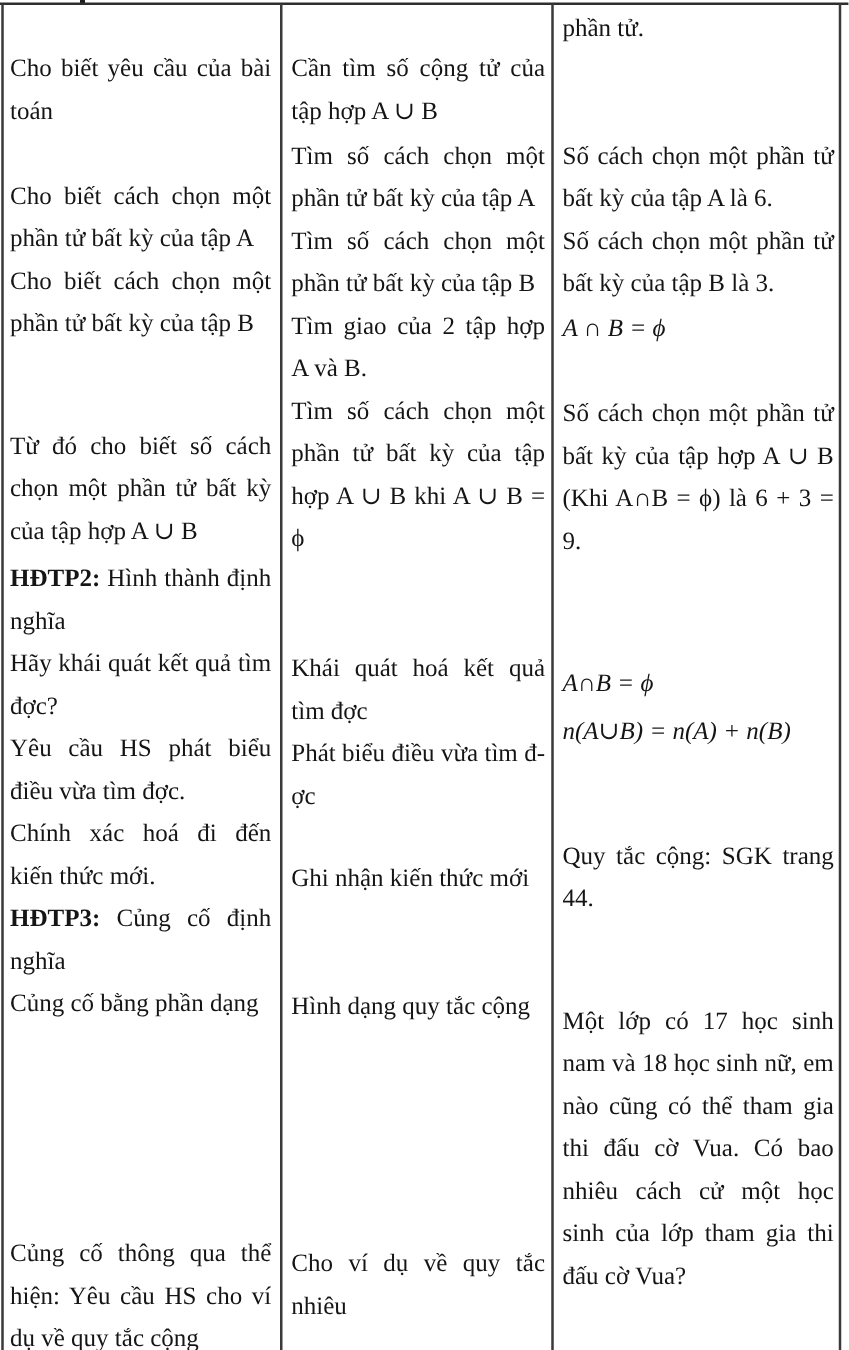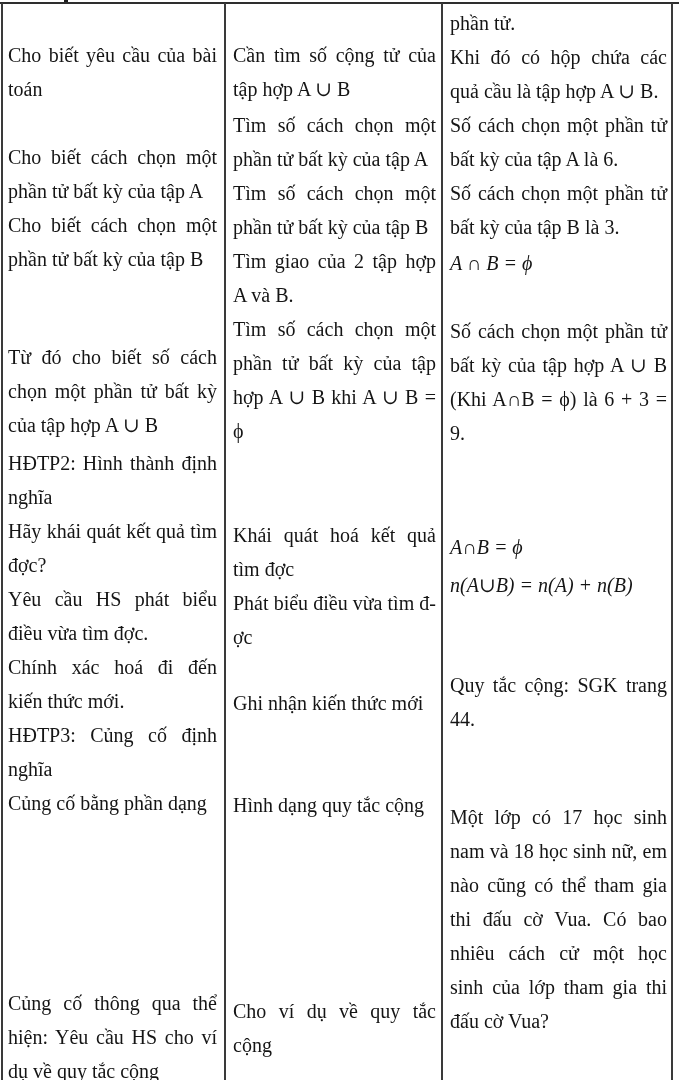--- a/index.html
+++ b/index.html
@@ -22,21 +22,21 @@
   .col{position:absolute;top:0;bottom:0;}
   .col1{left:8px;width:209px;}
   .col2{left:233px;width:203px;}
   .col3{left:450px;width:217px;}
   .blk{
     position:absolute;left:0;right:0;
     font-size:20px;line-height:34px;
     text-align:justify;
   }
   .blk.short{text-align:left;}
-  .blk b{font-weight:normal;}
+  .blk b{font-weight:bold;}
   .math{font-style:italic;}
   .m{}
   .r{font-style:normal;}
 </style>
 </head>
 <body>
 
 <div class="page">
 
   <div class="tick"></div>
@@ -63,26 +63,25 @@
   <div class="col col2">
     <div class="blk" style="top:38px">Cần tìm số cộng tử của tập hợp A ∪ B</div>
     <div class="blk" style="top:108px">Tìm số cách chọn một phần tử bất kỳ của tập A</div>
     <div class="blk" style="top:176px">Tìm số cách chọn một phần tử bất kỳ của tập B</div>
     <div class="blk" style="top:244px">Tìm giao của 2 tập hợp A và B.</div>
     <div class="blk" style="top:312px">Tìm số cách chọn một phần tử bất kỳ của tập hợp A ∪ B khi A ∪ B = ϕ</div>
     <div class="blk" style="top:518px">Khái quát hoá kết quả tìm đợc</div>
     <div class="blk" style="top:586px">Phát biểu điều vừa tìm đ-ợc</div>
     <div class="blk short" style="top:686px">Ghi nhận kiến thức mới</div>
     <div class="blk short" style="top:788px">Hình dạng quy tắc cộng</div>
-    <div class="blk" style="top:994px">Cho ví dụ về quy tắc cộng</div>
+    <div class="blk" style="top:994px">Cho ví dụ về quy tắc nhiêu</div>
   </div>
 
   <div class="col col3">
     <div class="blk short" style="top:6px">phần tử.</div>
-    <div class="blk" style="top:40px">Khi đó có hộp chứa các quả cầu là tập hợp A ∪ B.</div>
     <div class="blk" style="top:108px">Số cách chọn một phần tử bất kỳ của tập A là 6.</div>
     <div class="blk" style="top:176px">Số cách chọn một phần tử bất kỳ của tập B là 3.</div>
     <div class="blk short math" style="top:246px">A ∩ B = ϕ</div>
     <div class="blk" style="top:314px"><span class="r">Số cách chọn một phần tử bất kỳ của tập hợp </span><span class="m">A ∪ B </span><span class="m">(Khi A∩B = ϕ) </span><span class="r">là </span><span class="m">6 + 3 = 9.</span></div>
     <div class="blk short math" style="top:530px">A∩B = ϕ</div>
     <div class="blk short math" style="top:568px">n(A∪B) = n(A) + n(B)</div>
     <div class="blk" style="top:668px">Quy tắc cộng: SGK trang 44.</div>
     <div class="blk" style="top:800px">Một lớp có 17 học sinh nam và 18 học sinh nữ, em nào cũng có thể tham gia thi đấu cờ Vua. Có bao nhiêu cách cử một học sinh của lớp tham gia thi đấu cờ Vua?</div>
   </div>
 

